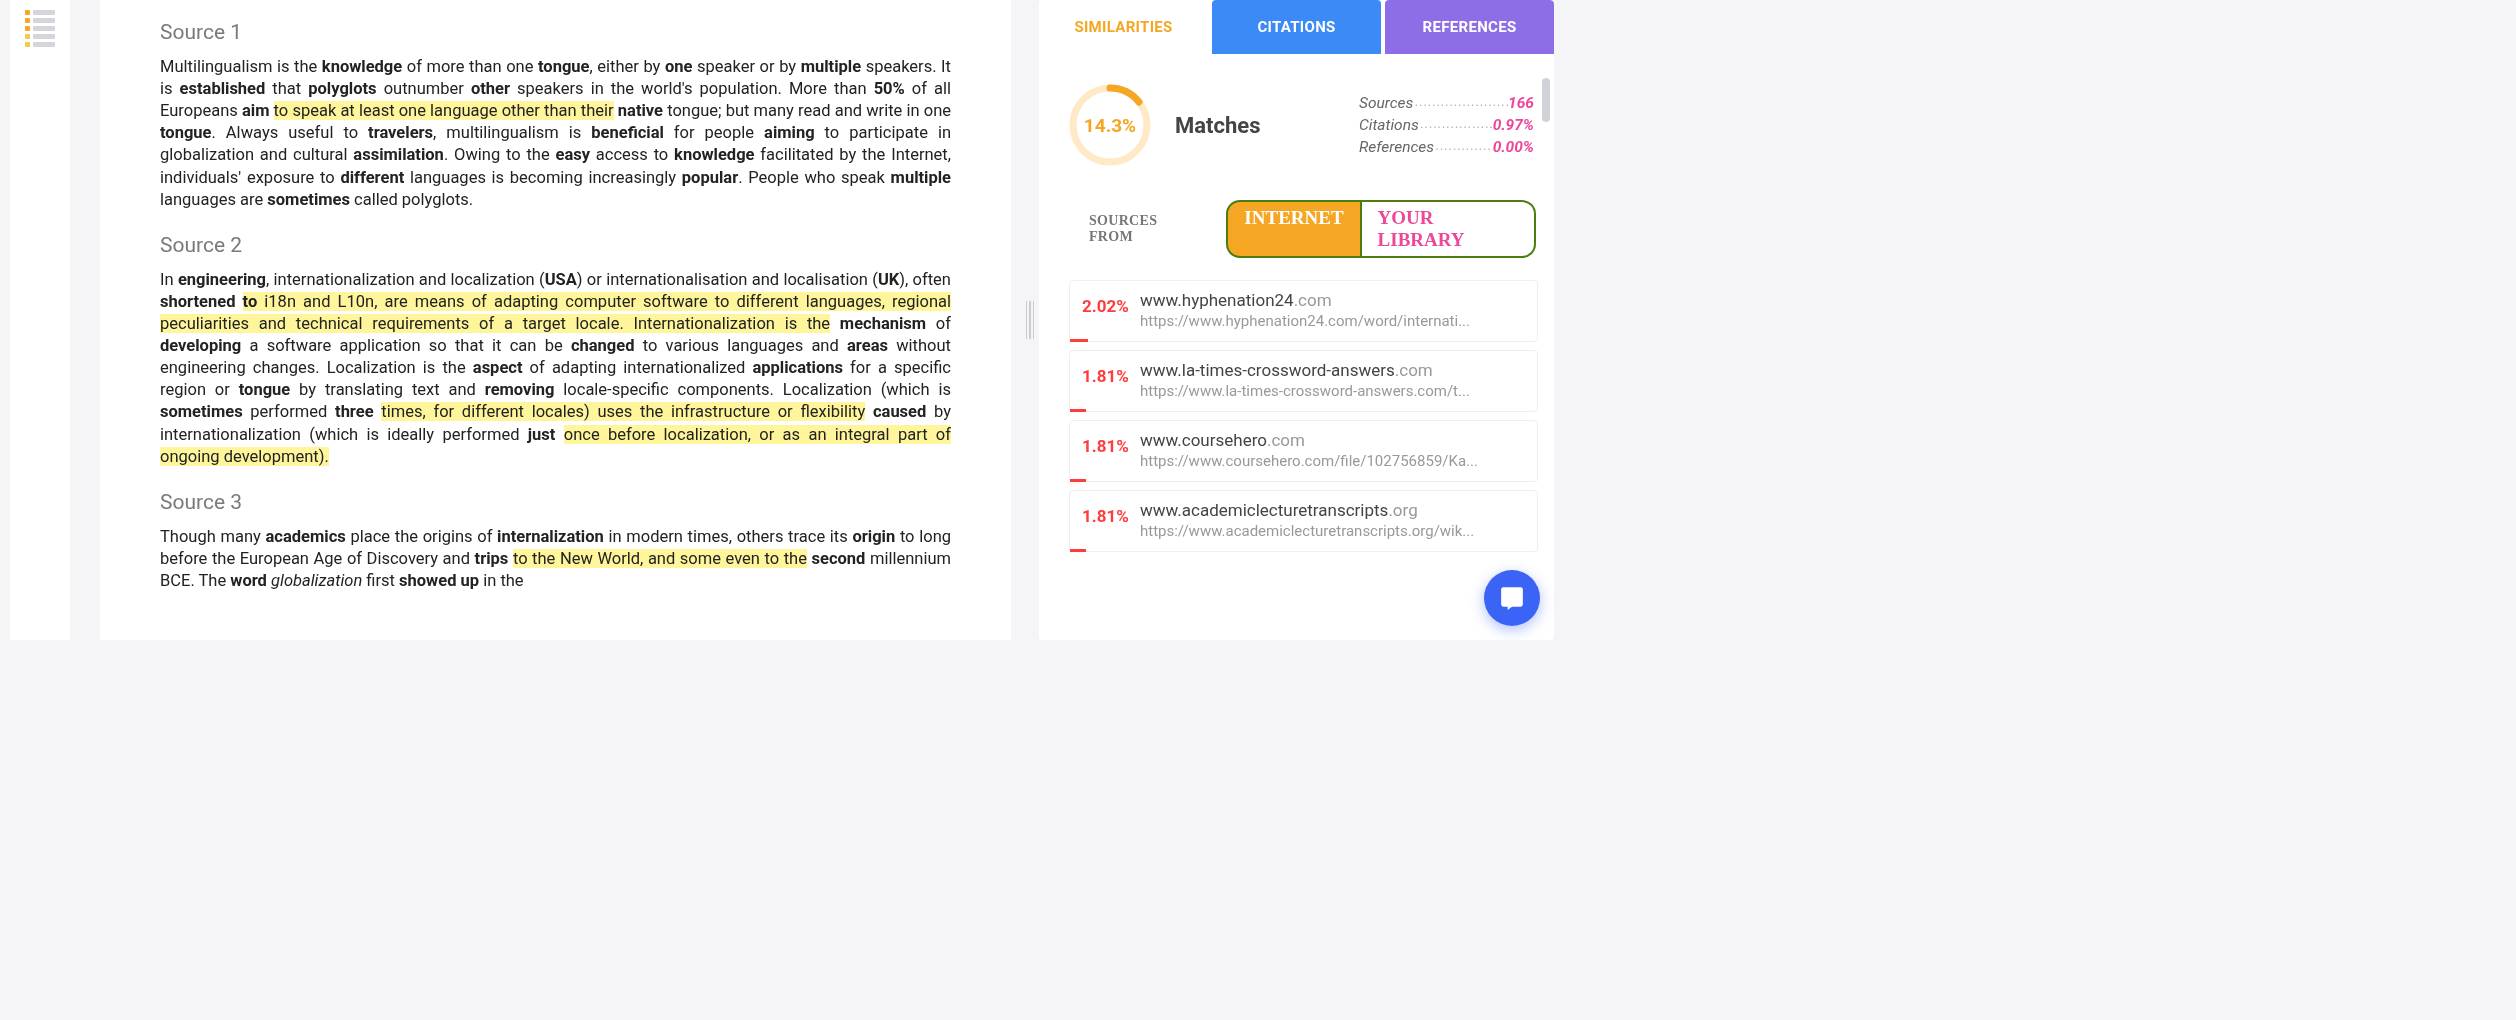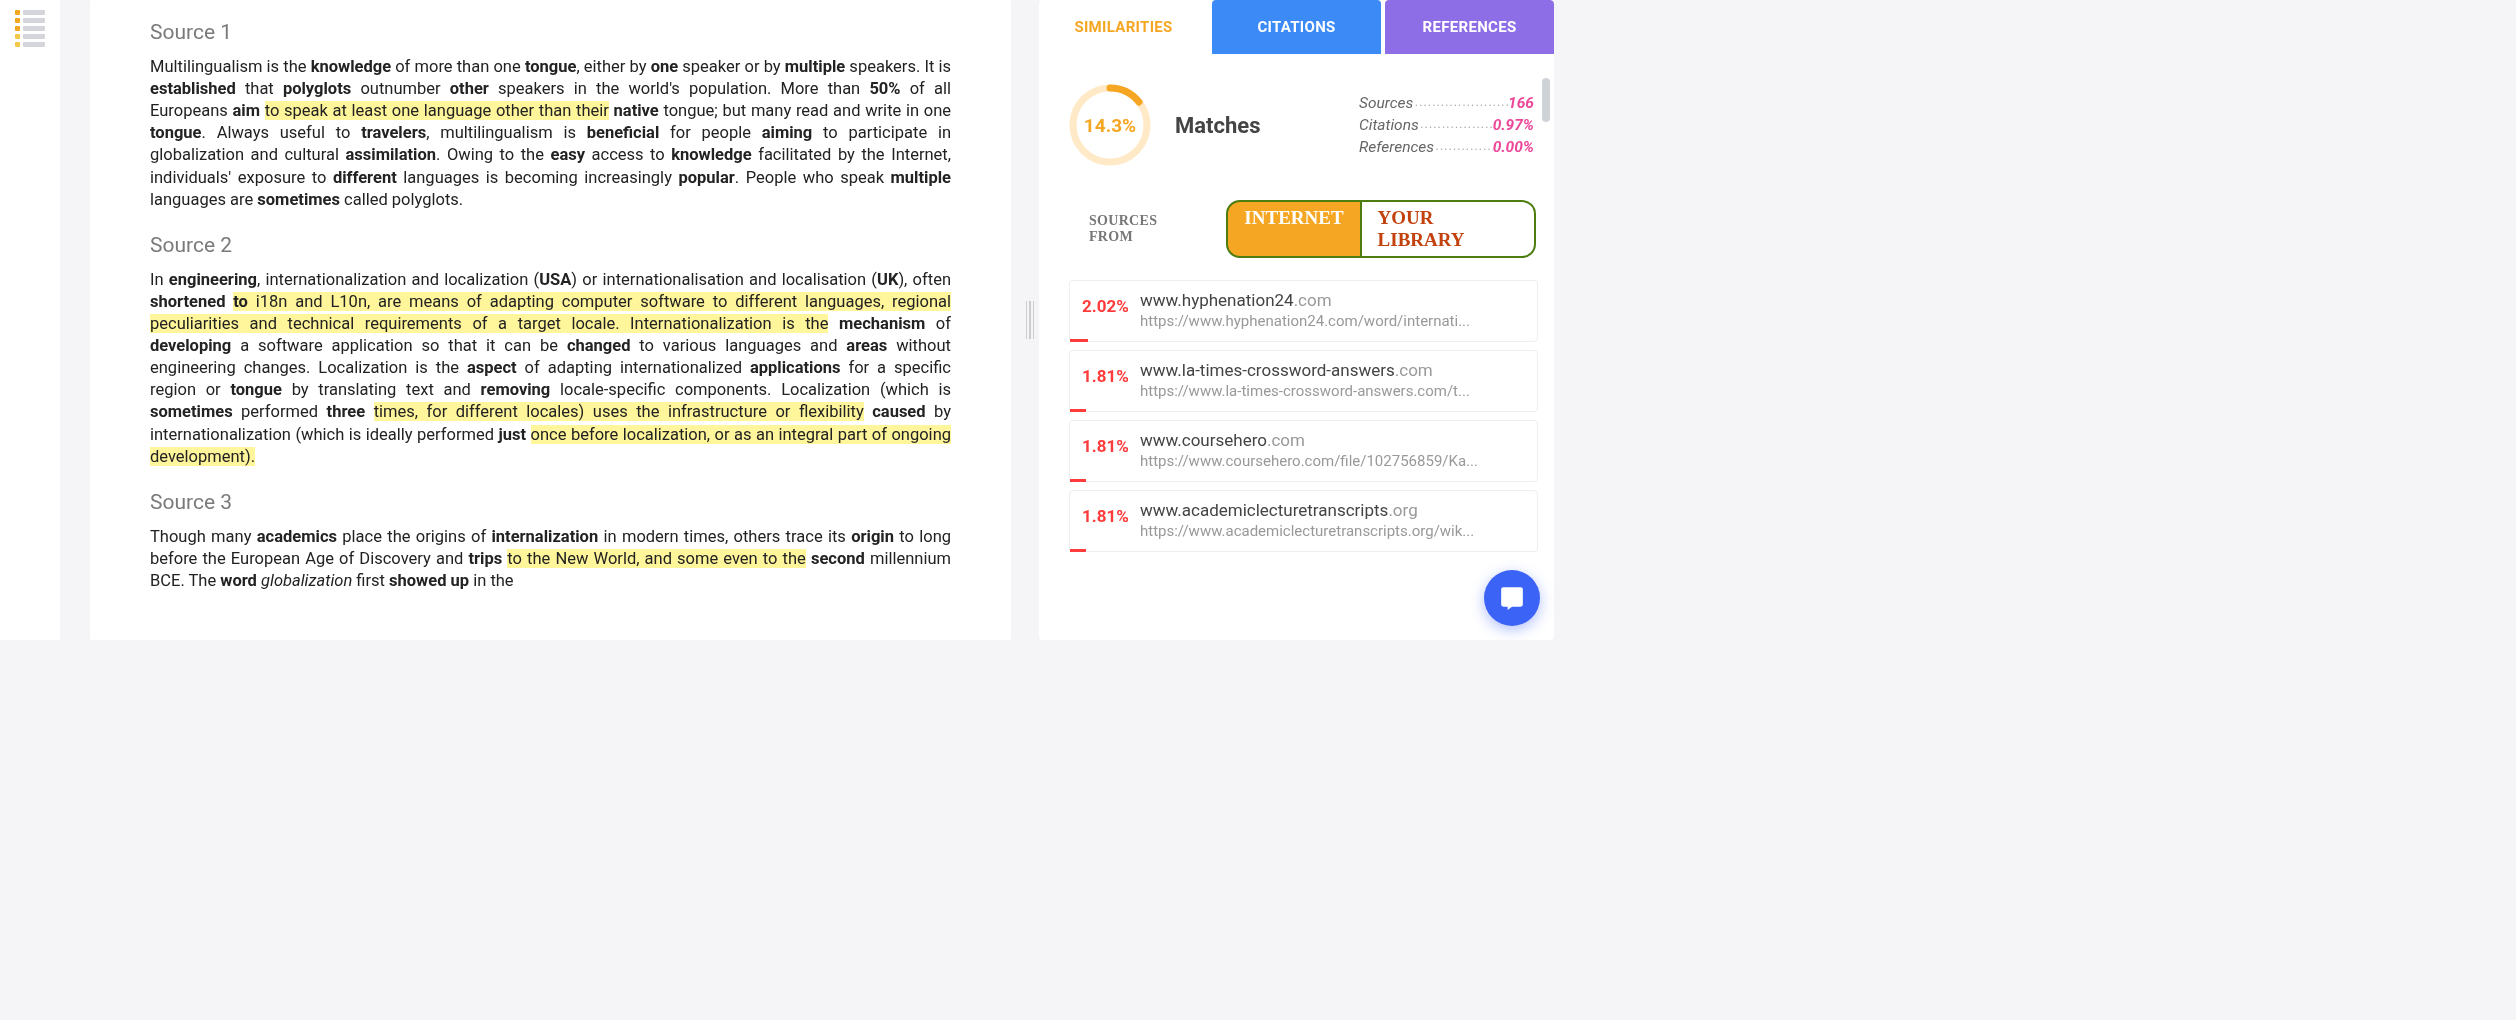--- a/index.html
+++ b/index.html
@@ -6,20 +6,21 @@
 body {
   font-family: -apple-system, BlinkMacSystemFont, "Segoe UI", Roboto, Arial, sans-serif;
   background: #f5f5f7;
   color: #333;
   overflow: hidden;
 }
 .app {
   display: flex;
   height: 640px;
   width: 1560px;
+  padding-left: 10px;
 }
 .left-rail {
   width: 60px;
   background: #fff;
   padding-top: 6px;
   display: flex;
   justify-content: center;
 }
 .rail-icon {
   width: 38px;
@@ -122,21 +123,21 @@
 .sf-label { font-size:14px; font-weight:700; color:#777; letter-spacing:0.3px; }
 .pill-group { display:flex; }
 .pill {
   padding: 5px 16px;
   font-size: 19px;
   font-weight: 700;
   border: 2px solid #4d7c0f;
   cursor:pointer;
 }
 .pill.active { background:#f5a623; color:#fff; border-radius: 14px 0 0 14px; }
-.pill.inactive { background:#fff; color:#c2410c; border-radius: 0 14px 14px 0; border-left:none;}
+.pill.inactive { background:#fff; color:#ec4899; border-radius: 0 14px 14px 0; border-left:none;}
 .source-list {
   padding: 8px 16px 0 30px;
   display:flex; flex-direction:column; gap:8px;
   overflow:hidden;
 }
 .src-item {
   display:flex;
   border:1px solid #eee;
   border-radius:4px;
   background:#fff;

